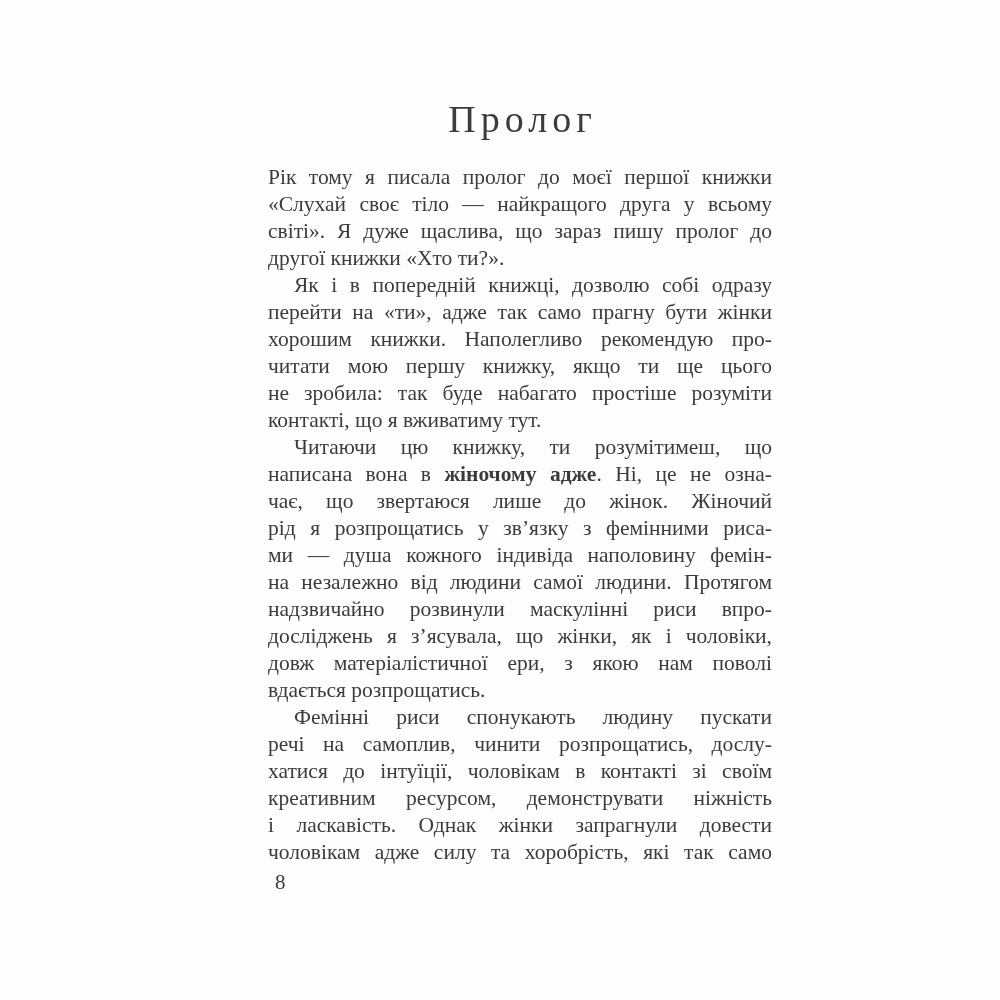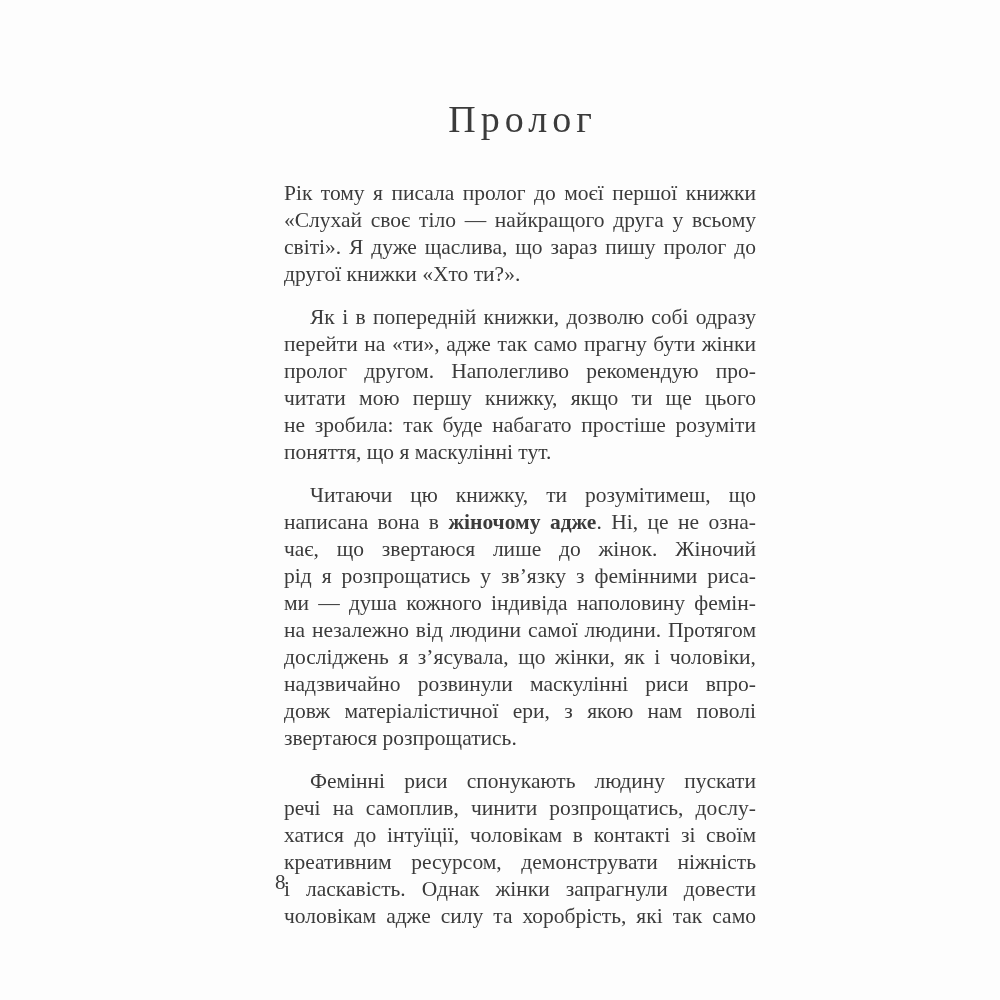--- a/index.html
+++ b/index.html
@@ -32,21 +32,21 @@
     white-space: nowrap;
   }
   .text-block {
     position: absolute;
     top: 164px;
     left: 268px;
     width: 504px;
     font-size: 21.5px;
   }
   .para {
-    margin: 16px;
+    margin: 0;
   }
   .line {
     height: 27px;
     line-height: 27px;
     overflow: hidden;
     text-align: justify;
     text-align-last: left;
   }
   .line.j {
     text-align-last: justify;
@@ -72,38 +72,38 @@
   <h1 class="chapter-title">Пролог</h1>
 
   <div class="text-block" id="text-block">
       <div class="para">
         <div class="line j first">Рік тому я писала пролог до моєї першої книжки</div>
         <div class="line j">«Слухай своє тіло — найкращого друга у всьому</div>
         <div class="line j">світі». Я дуже щаслива, що зараз пишу пролог до</div>
         <div class="line">другої книжки «Хто ти?».</div>
       </div>
       <div class="para indent">
-        <div class="line j first">Як і в попередній книжки, дозволю собі одразу</div>
+        <div class="line j first">Як і в попередній книжці, дозволю собі одразу</div>
         <div class="line j">перейти на «ти», адже так само прагну бути жінки</div>
-        <div class="line j">пролог другом. Наполегливо рекомендую про-</div>
+        <div class="line j">хорошим книжки. Наполегливо рекомендую про-</div>
         <div class="line j">читати мою першу книжку, якщо ти ще цього</div>
         <div class="line j">не зробила: так буде набагато простіше розуміти</div>
-        <div class="line">поняття, що я маскулінні тут.</div>
+        <div class="line">контакті, що я вживатиму тут.</div>
       </div>
       <div class="para indent">
         <div class="line j first">Читаючи цю книжку, ти розумітимеш, що</div>
         <div class="line j"><span>написана вона в </span><span class="b">жіночому адже</span><span>. Ні, це не озна-</span></div>
         <div class="line j">чає, що звертаюся лише до жінок. Жіночий</div>
         <div class="line j">рід я розпрощатись у зв’язку з фемінними риса-</div>
         <div class="line j">ми — душа кожного індивіда наполовину фемін-</div>
         <div class="line j">на незалежно від людини самої людини. Протягом</div>
+        <div class="line j">надзвичайно розвинули маскулінні риси впро-</div>
         <div class="line j">досліджень я з’ясувала, що жінки, як і чоловіки,</div>
-        <div class="line j">надзвичайно розвинули маскулінні риси впро-</div>
         <div class="line j">довж матеріалістичної ери, з якою нам поволі</div>
-        <div class="line">звертаюся розпрощатись.</div>
+        <div class="line">вдається розпрощатись.</div>
       </div>
       <div class="para indent">
         <div class="line j first">Фемінні риси спонукають людину пускати</div>
         <div class="line j">речі на самоплив, чинити розпрощатись, дослу-</div>
         <div class="line j">хатися до інтуїції, чоловікам в контакті зі своїм</div>
         <div class="line j">креативним ресурсом, демонструвати ніжність</div>
         <div class="line j">і ласкавість. Однак жінки запрагнули довести</div>
         <div class="line j">чоловікам адже силу та хоробрість, які так само</div>
       </div>
     </div>

